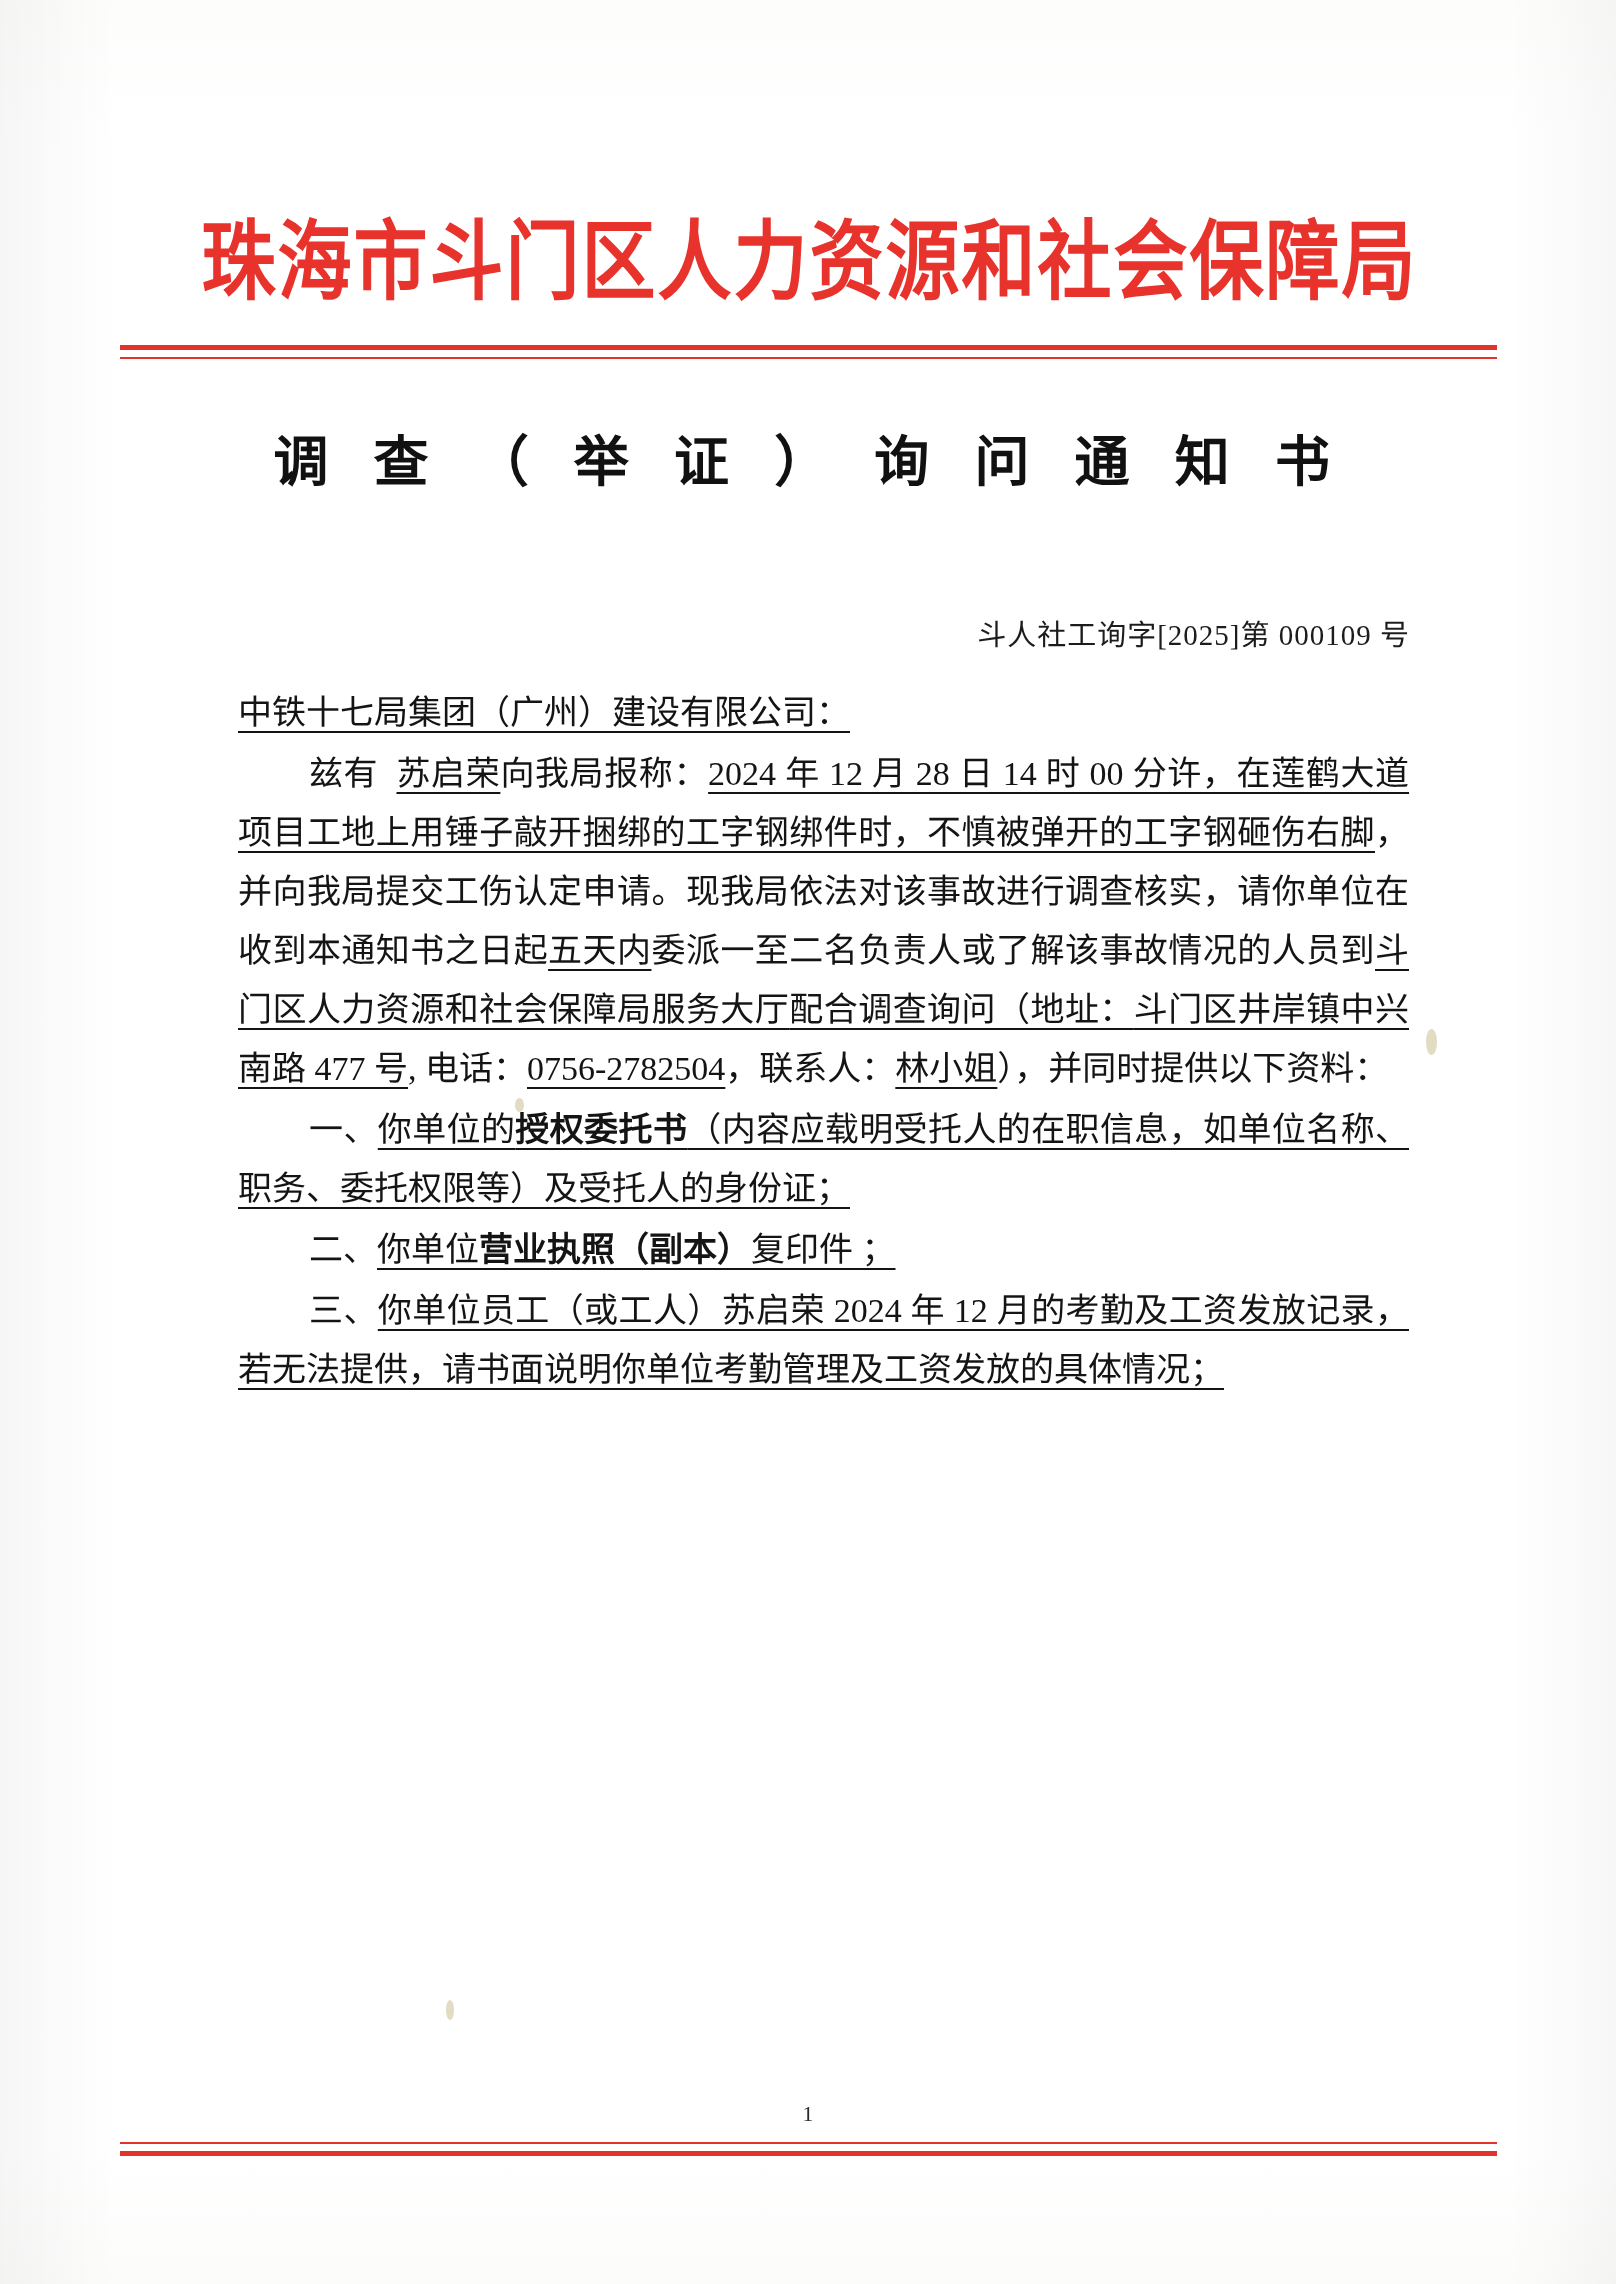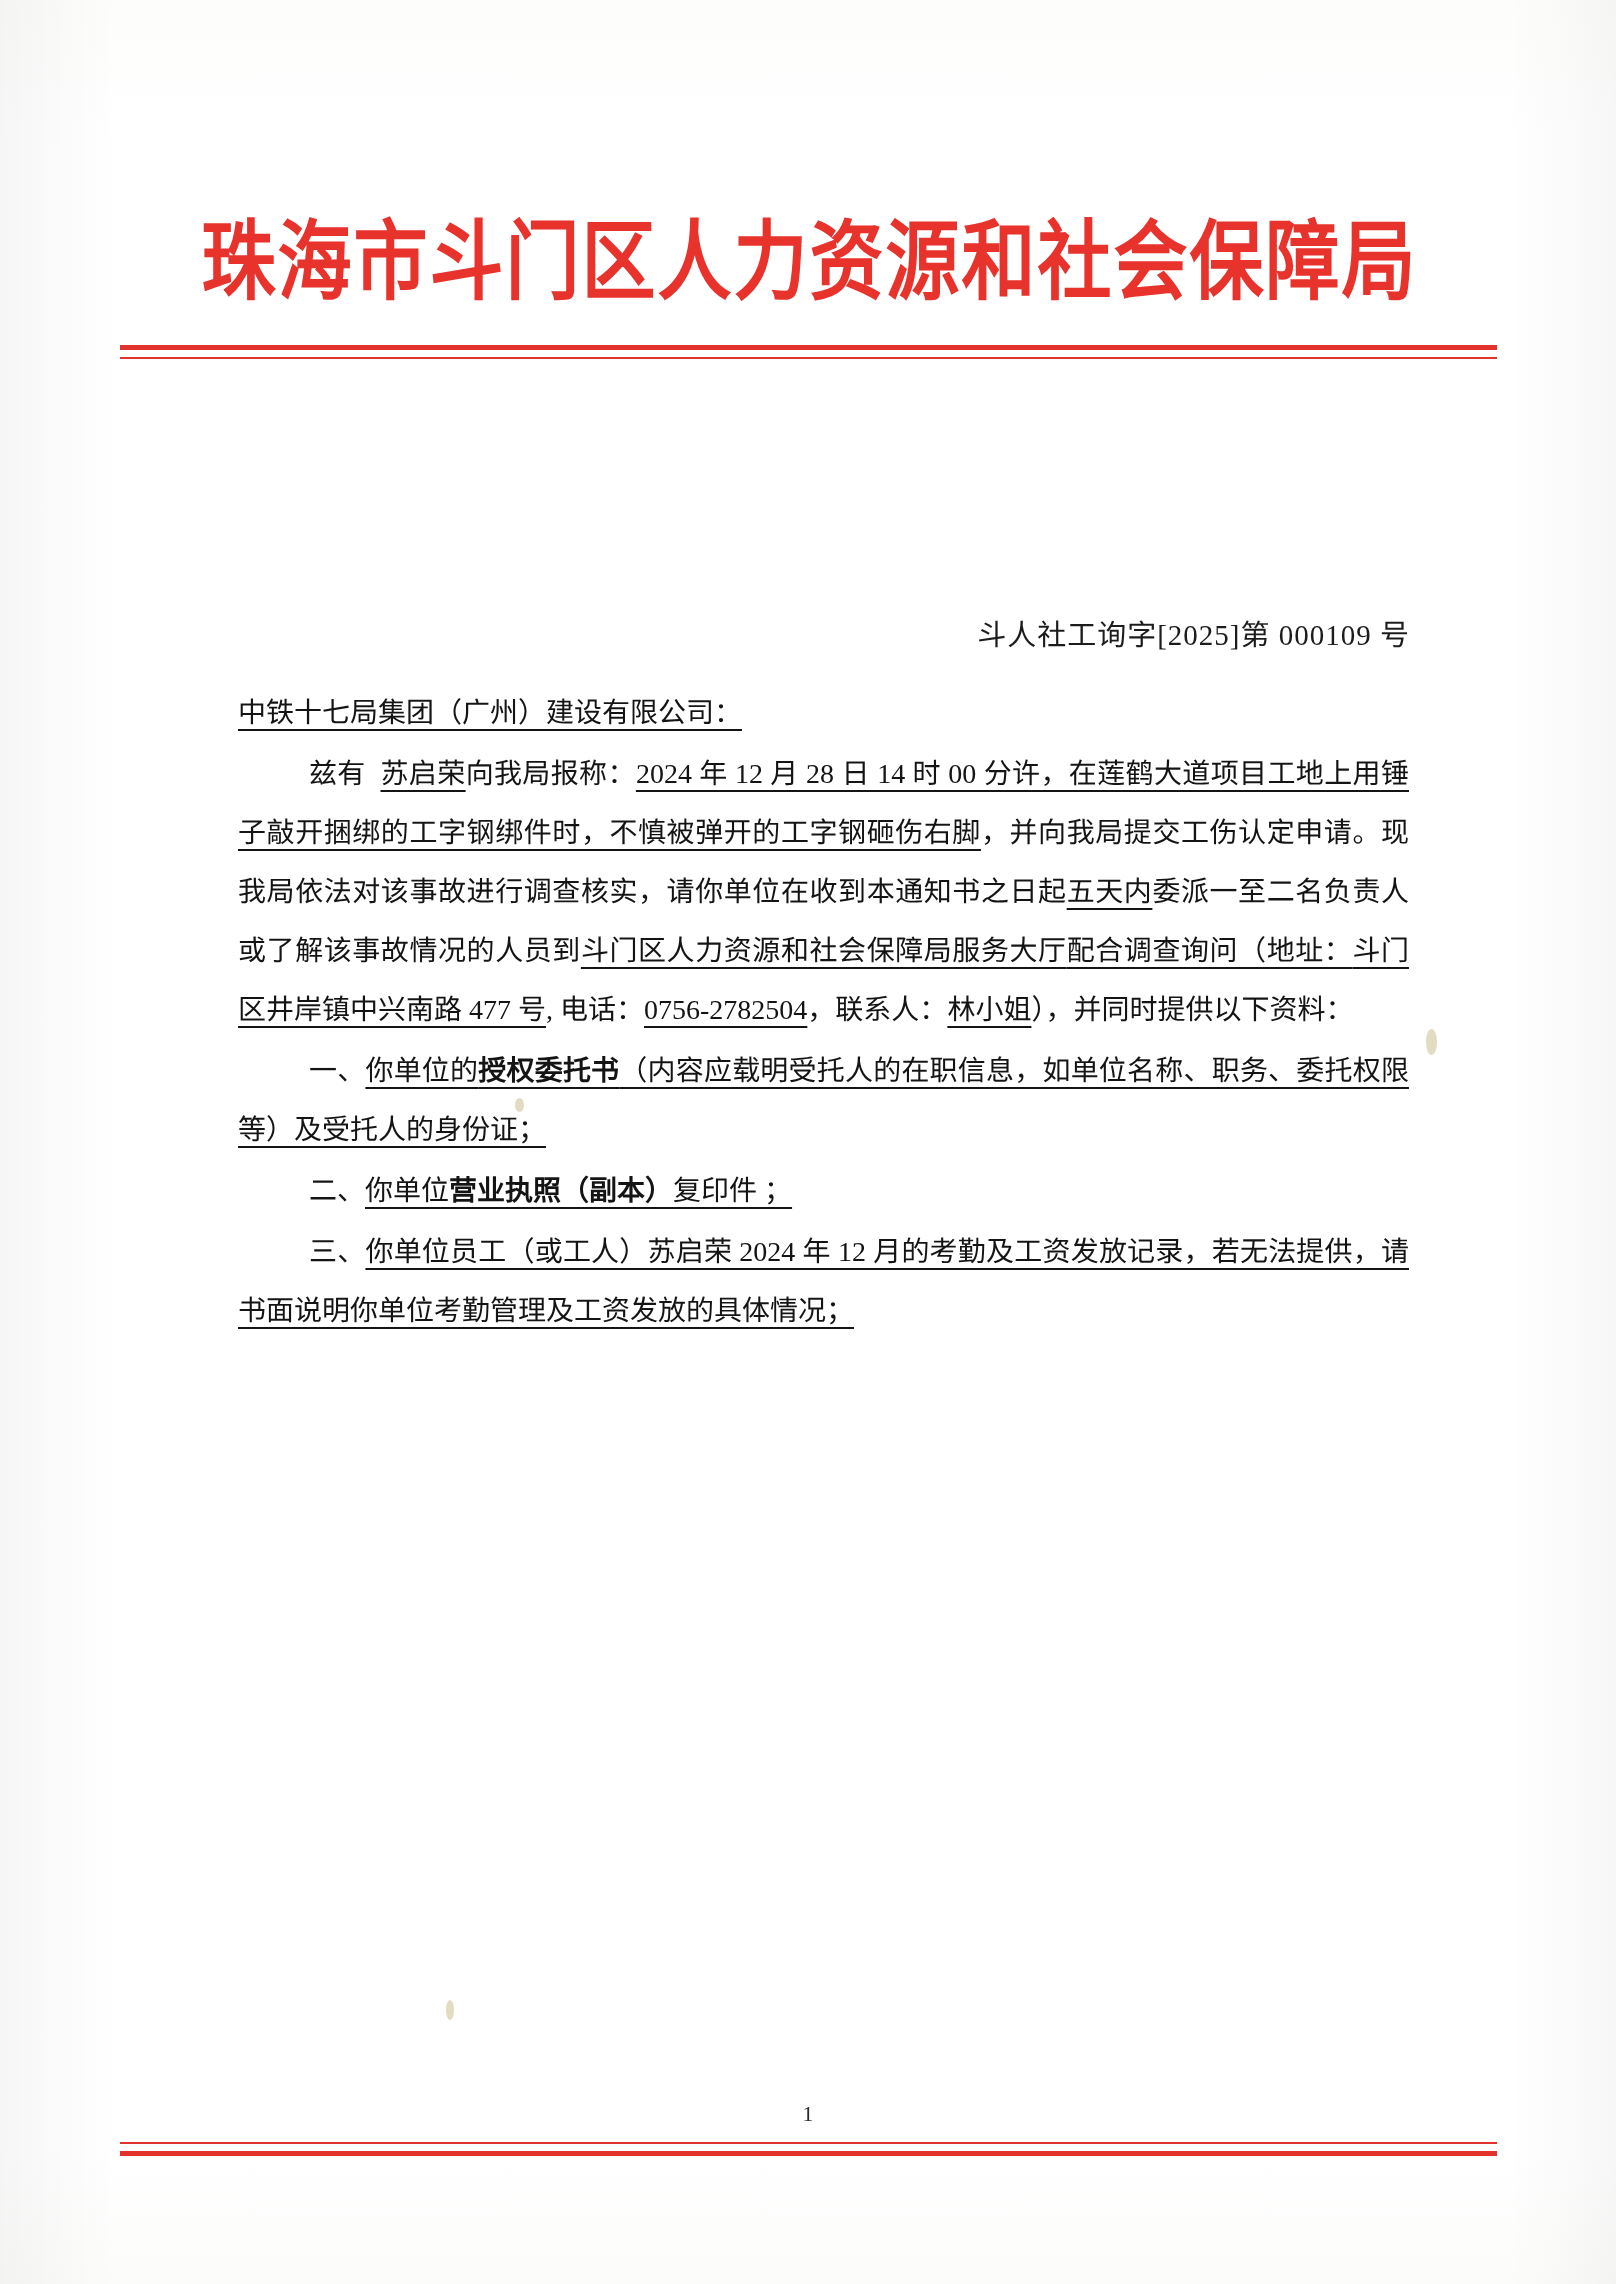--- a/index.html
+++ b/index.html
@@ -111,21 +111,21 @@
     color: #1c1c1c;
     white-space: nowrap;
   }
 
   
   .body-block {
     position: absolute;
     left: 238px;
     top: 683px;
     width: 1171px;
-    font-size: 28px;
+    font-size: 34px;
     line-height: 59px;
     color: #141414;
     text-align: justify;
     text-justify: inter-character;
   }
   .body-block p {
     margin: 0 0 2px 0;
     text-align: justify;
     text-justify: inter-character;
   }
@@ -185,20 +185,21 @@
 
   <div class="letterhead">
     <div class="letterhead-title">珠海市斗门区人力资源和社会保障局</div>
   </div>
 
   <div class="rule-group">
     <div class="rule-thick"></div>
     <div class="rule-thin"></div>
   </div>
 
+  <div class="doc-title">调 查 （ 举 证 ） 询 问 通 知 书</div>
 
   <div class="doc-number">斗人社工询字[2025]第 000109 号</div>
 
   <div class="body-block">
 
     <p class="addressee">
       <span class="u">中铁十七局集团（广州）建设有限公司：</span>
     </p>
 
     <p class="indent">

